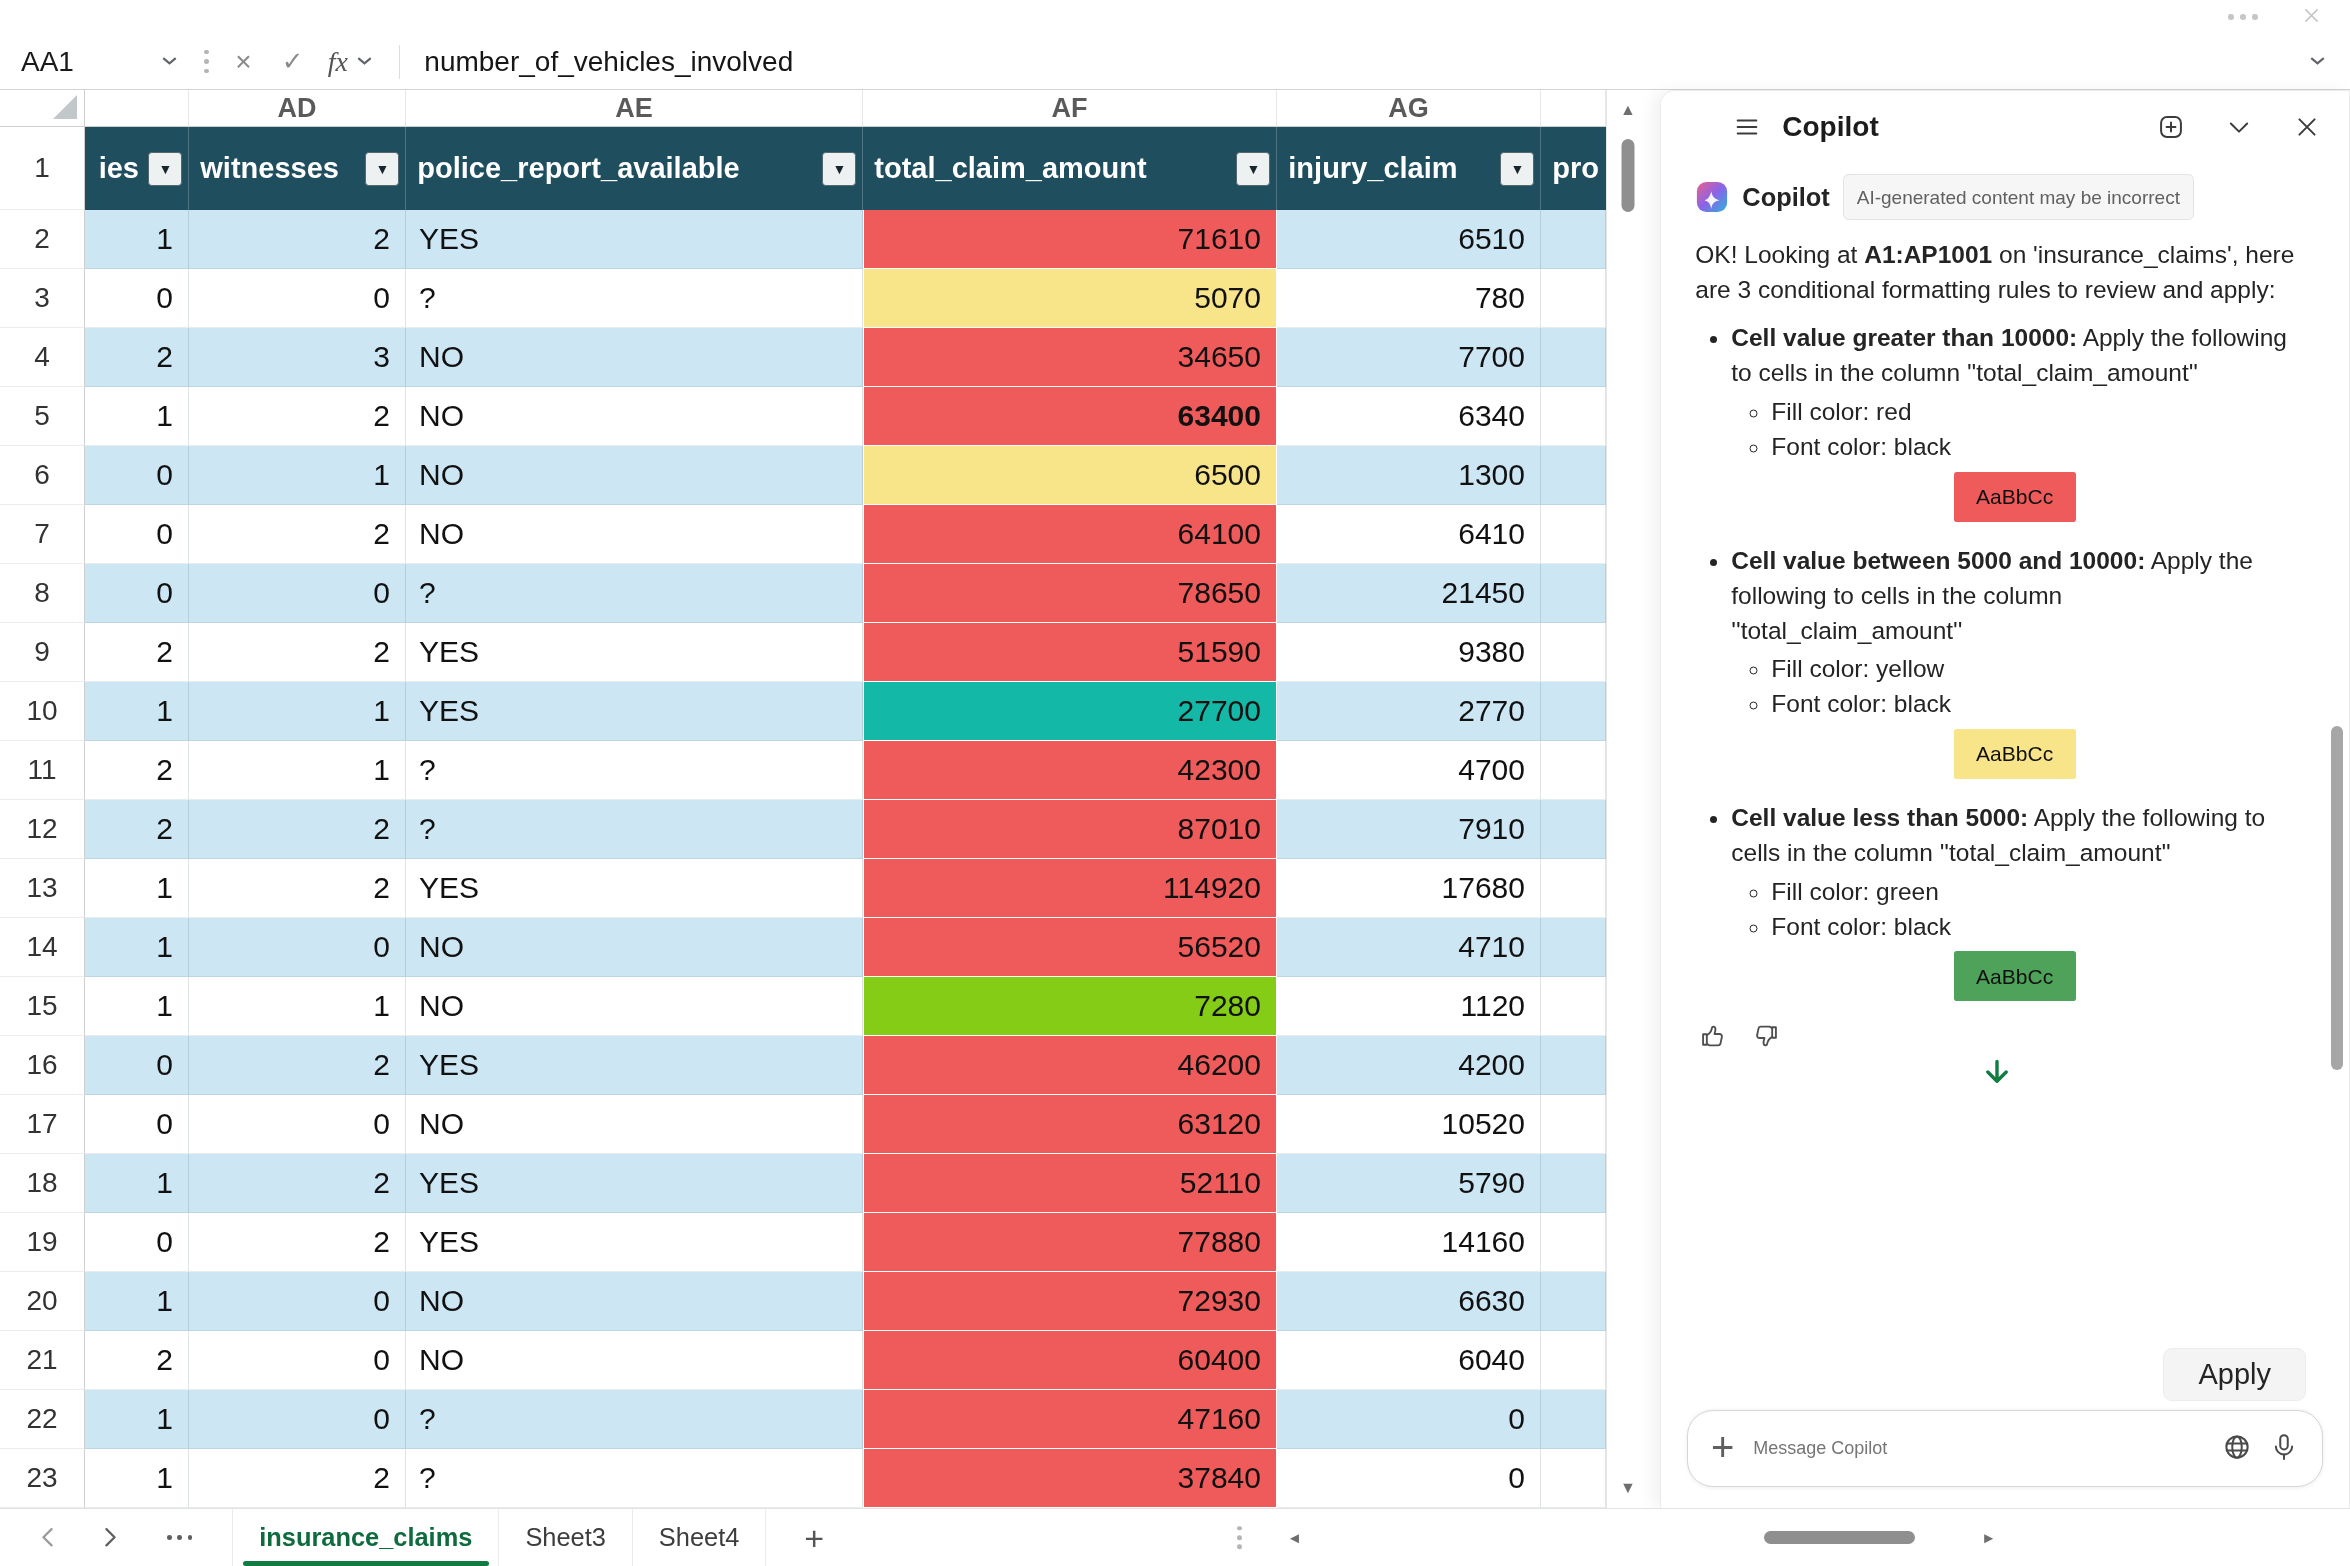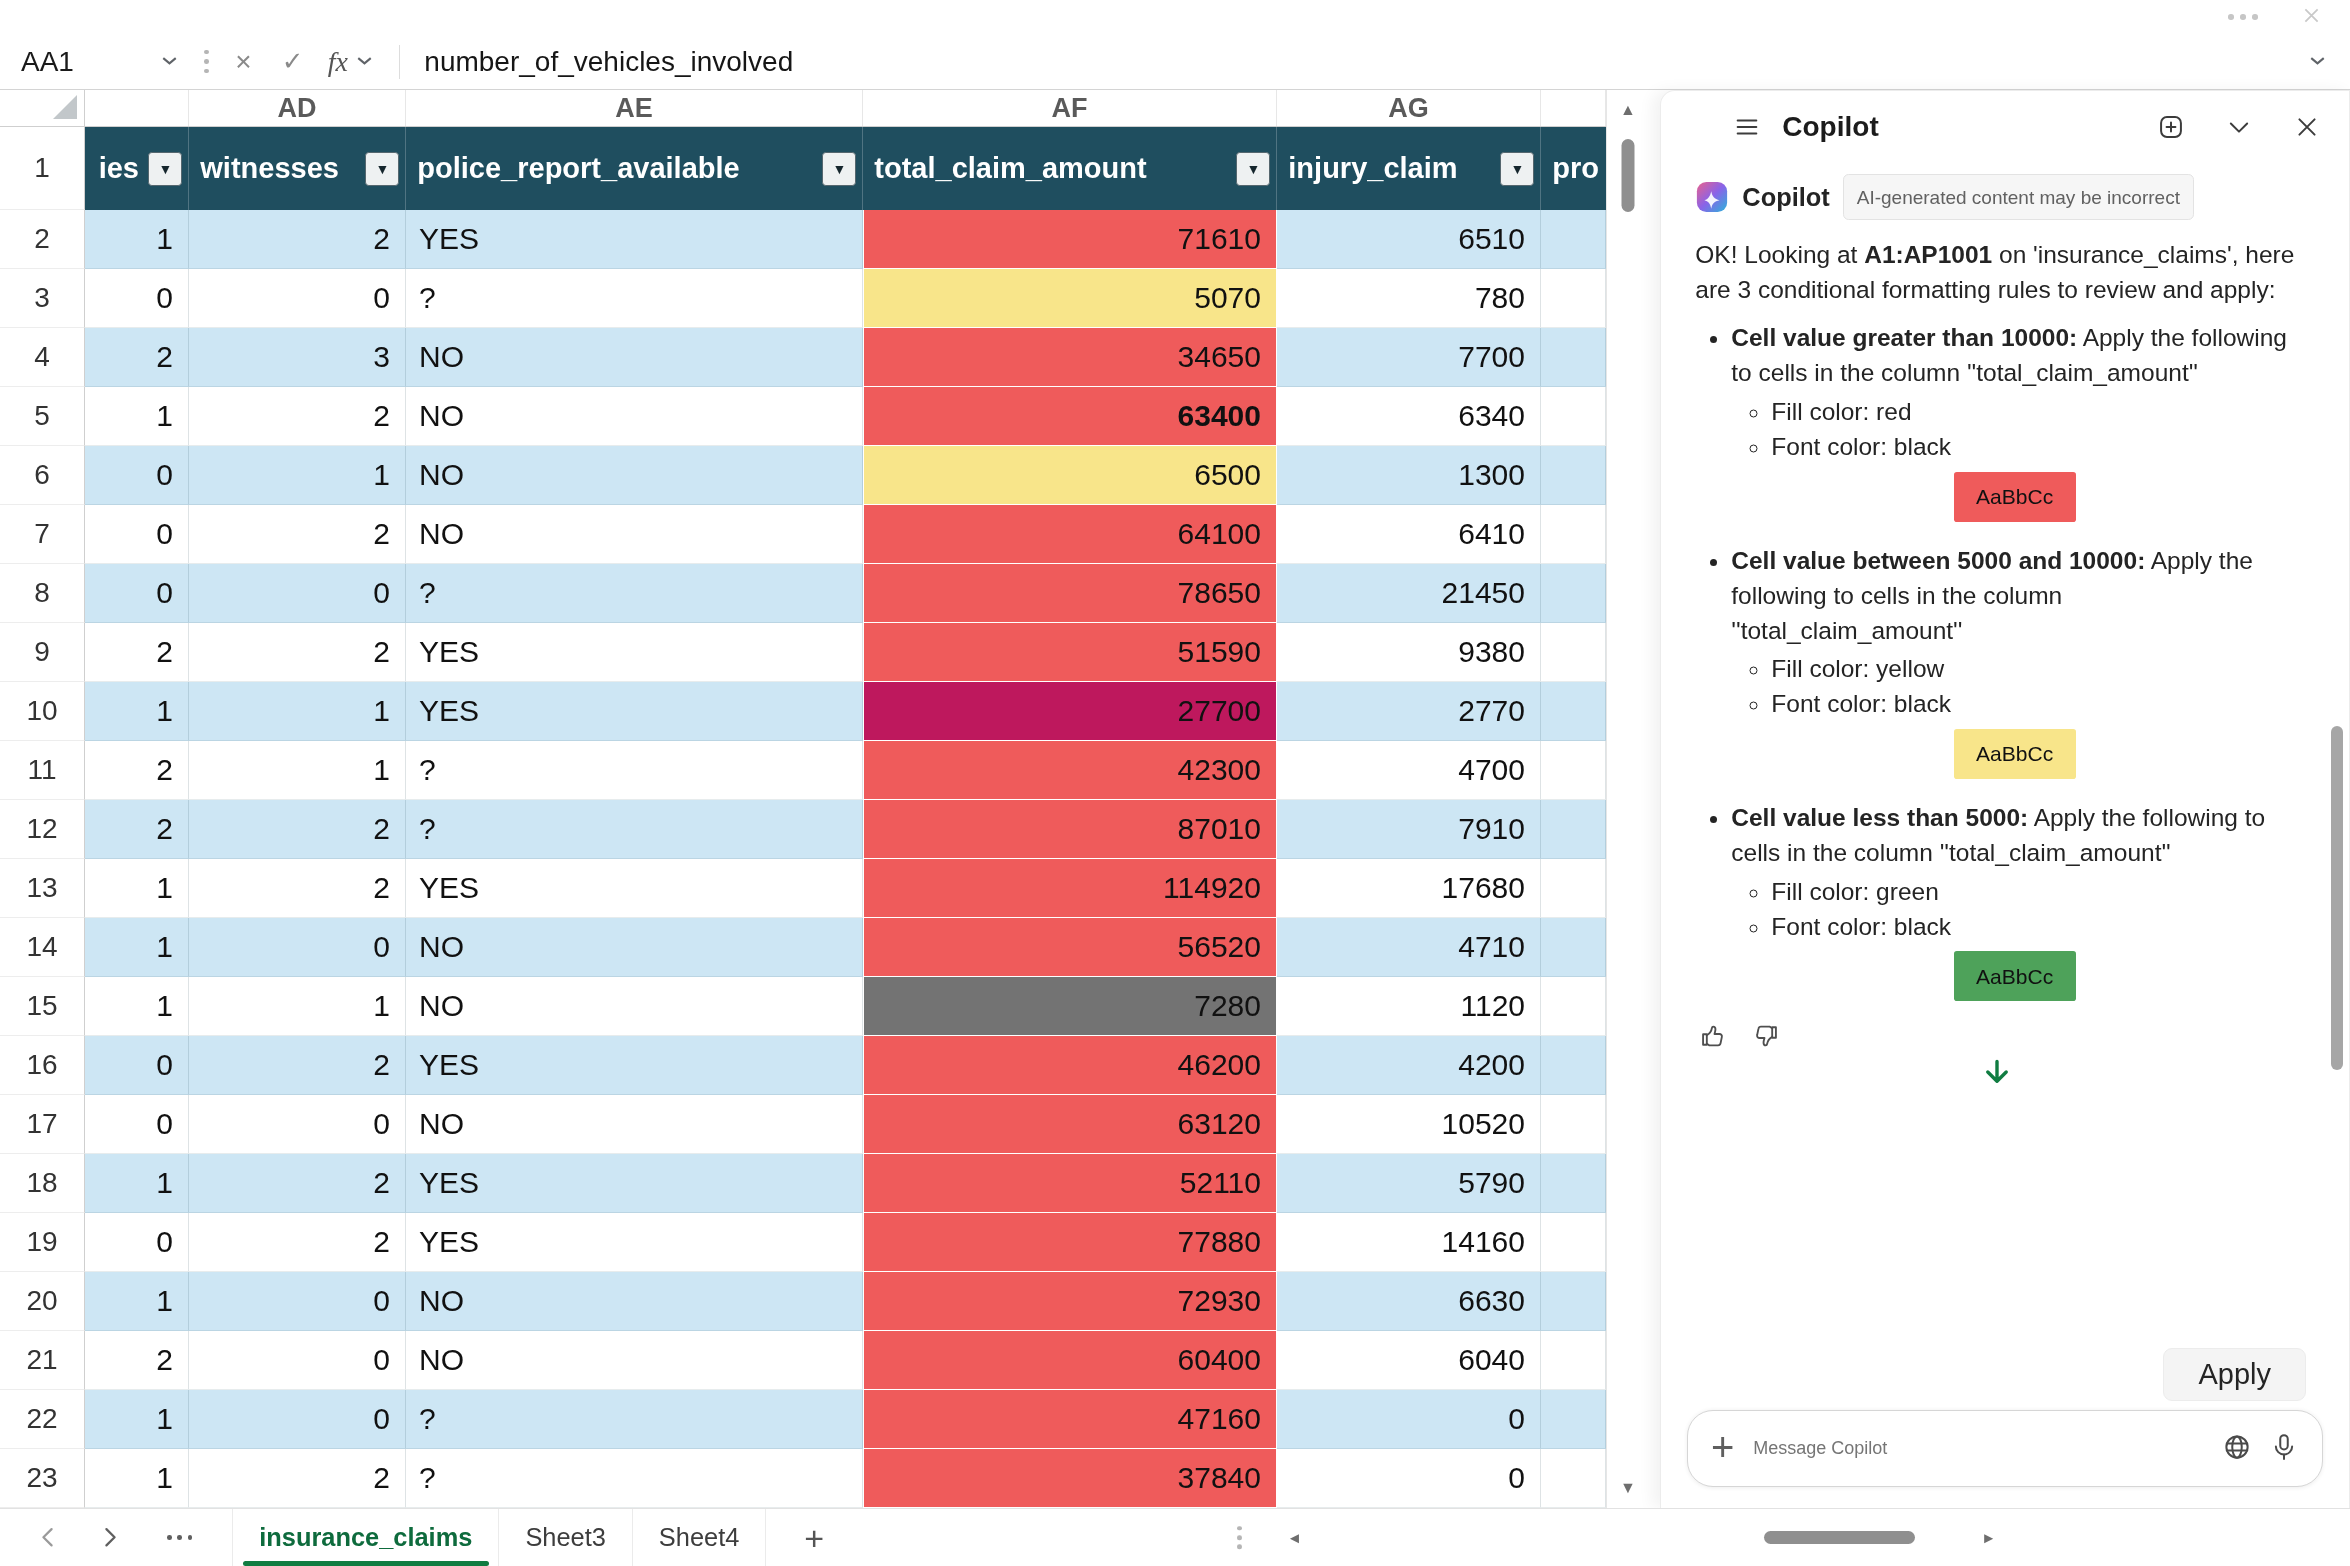--- a/index.html
+++ b/index.html
@@ -292,21 +292,21 @@
             <div class="dc c-pol txt">YES</div>
             <div class="dc c-tot num cf" style="background: rgb(239, 91, 91);">51590</div>
             <div class="dc c-inj num">9380</div>
             <div class="dc c-pro"></div>
           </div>
           <div class="grow band">
             <div class="rn">10</div>
             <div class="dc c-ies num">1</div>
             <div class="dc c-wit num">1</div>
             <div class="dc c-pol txt">YES</div>
-            <div class="dc c-tot num cf" style="background: #be185d;">27700</div>
+            <div class="dc c-tot num cf" style="background: #14b8a6;">27700</div>
             <div class="dc c-inj num">2770</div>
             <div class="dc c-pro"></div>
           </div>
           <div class="grow">
             <div class="rn">11</div>
             <div class="dc c-ies num">2</div>
             <div class="dc c-wit num">1</div>
             <div class="dc c-pol txt">?</div>
             <div class="dc c-tot num cf" style="background: rgb(239, 91, 91);">42300</div>
             <div class="dc c-inj num">4700</div>
@@ -337,21 +337,21 @@
             <div class="dc c-pol txt">NO</div>
             <div class="dc c-tot num cf" style="background: rgb(239, 91, 91);">56520</div>
             <div class="dc c-inj num">4710</div>
             <div class="dc c-pro"></div>
           </div>
           <div class="grow">
             <div class="rn">15</div>
             <div class="dc c-ies num">1</div>
             <div class="dc c-wit num">1</div>
             <div class="dc c-pol txt">NO</div>
-            <div class="dc c-tot num cf" style="background: #737373;">7280</div>
+            <div class="dc c-tot num cf" style="background: #84cc16;">7280</div>
             <div class="dc c-inj num">1120</div>
             <div class="dc c-pro"></div>
           </div>
           <div class="grow band">
             <div class="rn">16</div>
             <div class="dc c-ies num">0</div>
             <div class="dc c-wit num">2</div>
             <div class="dc c-pol txt">YES</div>
             <div class="dc c-tot num cf" style="background: rgb(239, 91, 91);">46200</div>
             <div class="dc c-inj num">4200</div>

